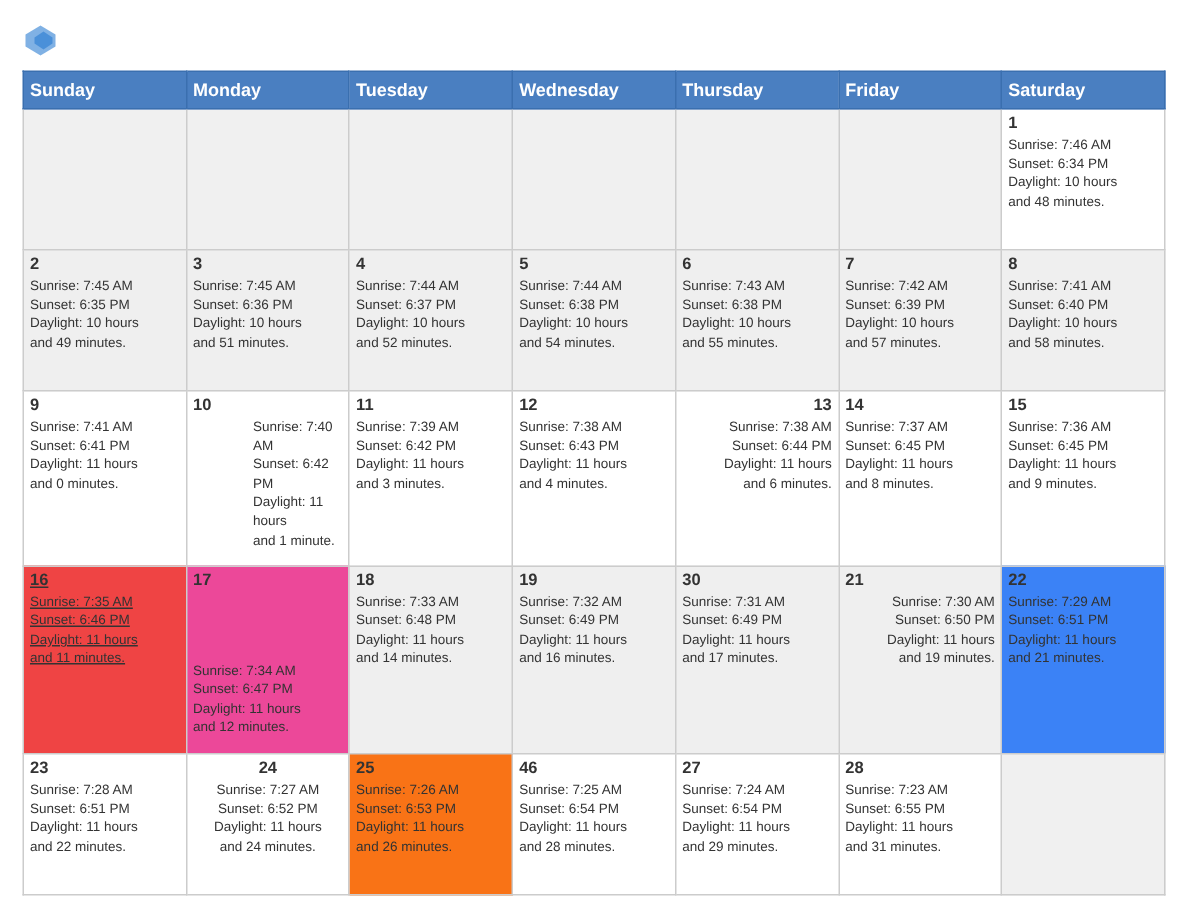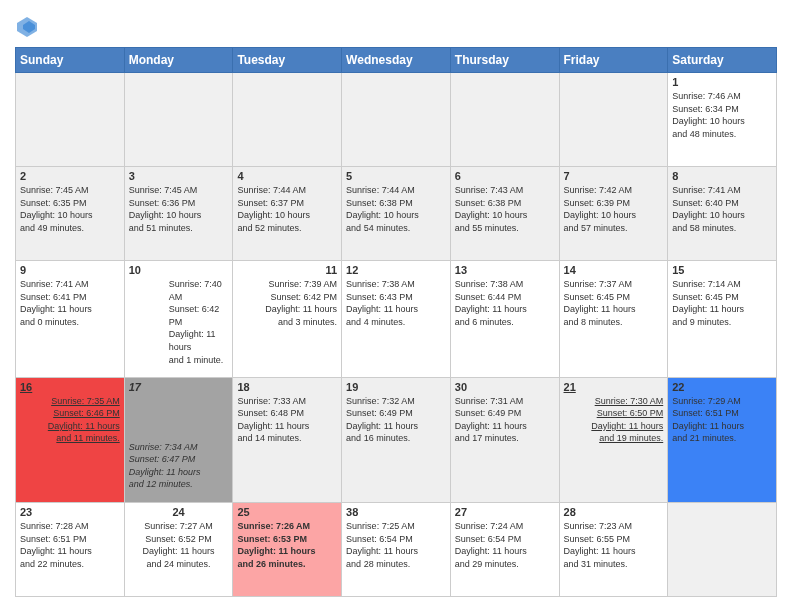--- a/index.html
+++ b/index.html
@@ -203,65 +203,65 @@
 Daylight: 11 hours
 and 0 minutes.</div>
           </td>
           <td style="background: rgb(255, 255, 255);">
             <span class="day-number">10</span>
             <div class="day-info" style="white-space: pre-line; margin-left: 40px;">Sunrise: 7:40 AM
 Sunset: 6:42 PM
 Daylight: 11 hours
 and 1 minute.</div>
           </td>
-          <td style="background: rgb(255, 255, 255); text-align: right;">
+          <td style="background: rgb(255, 255, 255);">
             <span class="day-number">11</span>
             <div class="day-info" style="white-space: pre-line;">Sunrise: 7:39 AM
 Sunset: 6:42 PM
 Daylight: 11 hours
 and 3 minutes.</div>
           </td>
           <td style="background: rgb(255, 255, 255);">
             <span class="day-number">12</span>
             <div class="day-info" style="white-space: pre-line;">Sunrise: 7:38 AM
 Sunset: 6:43 PM
 Daylight: 11 hours
 and 4 minutes.</div>
           </td>
-          <td style="background: rgb(255, 255, 255);">
+          <td style="background: rgb(255, 255, 255); text-align: right;">
             <span class="day-number">13</span>
             <div class="day-info" style="white-space: pre-line;">Sunrise: 7:38 AM
 Sunset: 6:44 PM
 Daylight: 11 hours
 and 6 minutes.</div>
           </td>
           <td style="background: rgb(255, 255, 255); margin-top: 24px;">
             <span class="day-number">14</span>
             <div class="day-info" style="white-space: pre-line;">Sunrise: 7:37 AM
 Sunset: 6:45 PM
 Daylight: 11 hours
 and 8 minutes.</div>
           </td>
           <td style="background: rgb(255, 255, 255);">
             <span class="day-number">15</span>
-            <div class="day-info" style="white-space: pre-line;">Sunrise: 7:14 AM
+            <div class="day-info" style="white-space: pre-line;">Sunrise: 7:36 AM
 Sunset: 6:45 PM
 Daylight: 11 hours
 and 9 minutes.</div>
           </td>
         </tr>
         <tr>
           <td style="background: #ef4444; text-decoration: underline;">
             <span class="day-number">16</span>
-            <div class="day-info" style="white-space: pre-line; text-align: right;">Sunrise: 7:35 AM
+            <div class="day-info" style="white-space: pre-line;">Sunrise: 7:35 AM
 Sunset: 6:46 PM
 Daylight: 11 hours
 and 11 minutes.</div>
           </td>
-          <td style="background: #a3a3a3; font-style: italic;">
+          <td style="background: #ec4899;">
             <span class="day-number">17</span>
             <div class="day-info" style="white-space: pre-line; margin-top: 48px;">Sunrise: 7:34 AM
 Sunset: 6:47 PM
 Daylight: 11 hours
 and 12 minutes.</div>
           </td>
           <td style="background: rgb(239, 239, 239);">
             <span class="day-number">18</span>
             <div class="day-info" style="white-space: pre-line;">Sunrise: 7:33 AM
 Sunset: 6:48 PM
@@ -275,21 +275,21 @@
 Daylight: 11 hours
 and 16 minutes.</div>
           </td>
           <td style="background: rgb(239, 239, 239);">
             <span class="day-number">30</span>
             <div class="day-info" style="white-space: pre-line;">Sunrise: 7:31 AM
 Sunset: 6:49 PM
 Daylight: 11 hours
 and 17 minutes.</div>
           </td>
-          <td style="background: rgb(239, 239, 239); text-decoration: underline;">
+          <td style="background: rgb(239, 239, 239);">
             <span class="day-number">21</span>
             <div class="day-info" style="white-space: pre-line; text-align: right;">Sunrise: 7:30 AM
 Sunset: 6:50 PM
 Daylight: 11 hours
 and 19 minutes.</div>
           </td>
           <td style="background: #3b82f6;">
             <span class="day-number">22</span>
             <div class="day-info" style="white-space: pre-line;">Sunrise: 7:29 AM
 Sunset: 6:51 PM
@@ -305,29 +305,29 @@
 Daylight: 11 hours
 and 22 minutes.</div>
           </td>
           <td style="background: rgb(255, 255, 255); text-align: center;">
             <span class="day-number">24</span>
             <div class="day-info" style="white-space: pre-line;">Sunrise: 7:27 AM
 Sunset: 6:52 PM
 Daylight: 11 hours
 and 24 minutes.</div>
           </td>
-          <td style="background: #fca5a5;">
+          <td style="background: #f97316;">
             <span class="day-number">25</span>
-            <div class="day-info" style="white-space: pre-line; font-weight: bold;">Sunrise: 7:26 AM
+            <div class="day-info" style="white-space: pre-line;">Sunrise: 7:26 AM
 Sunset: 6:53 PM
 Daylight: 11 hours
 and 26 minutes.</div>
           </td>
           <td style="background: rgb(255, 255, 255);">
-            <span class="day-number">38</span>
+            <span class="day-number">46</span>
             <div class="day-info" style="white-space: pre-line;">Sunrise: 7:25 AM
 Sunset: 6:54 PM
 Daylight: 11 hours
 and 28 minutes.</div>
           </td>
           <td style="background: rgb(255, 255, 255);">
             <span class="day-number">27</span>
             <div class="day-info" style="white-space: pre-line;">Sunrise: 7:24 AM
 Sunset: 6:54 PM
 Daylight: 11 hours

